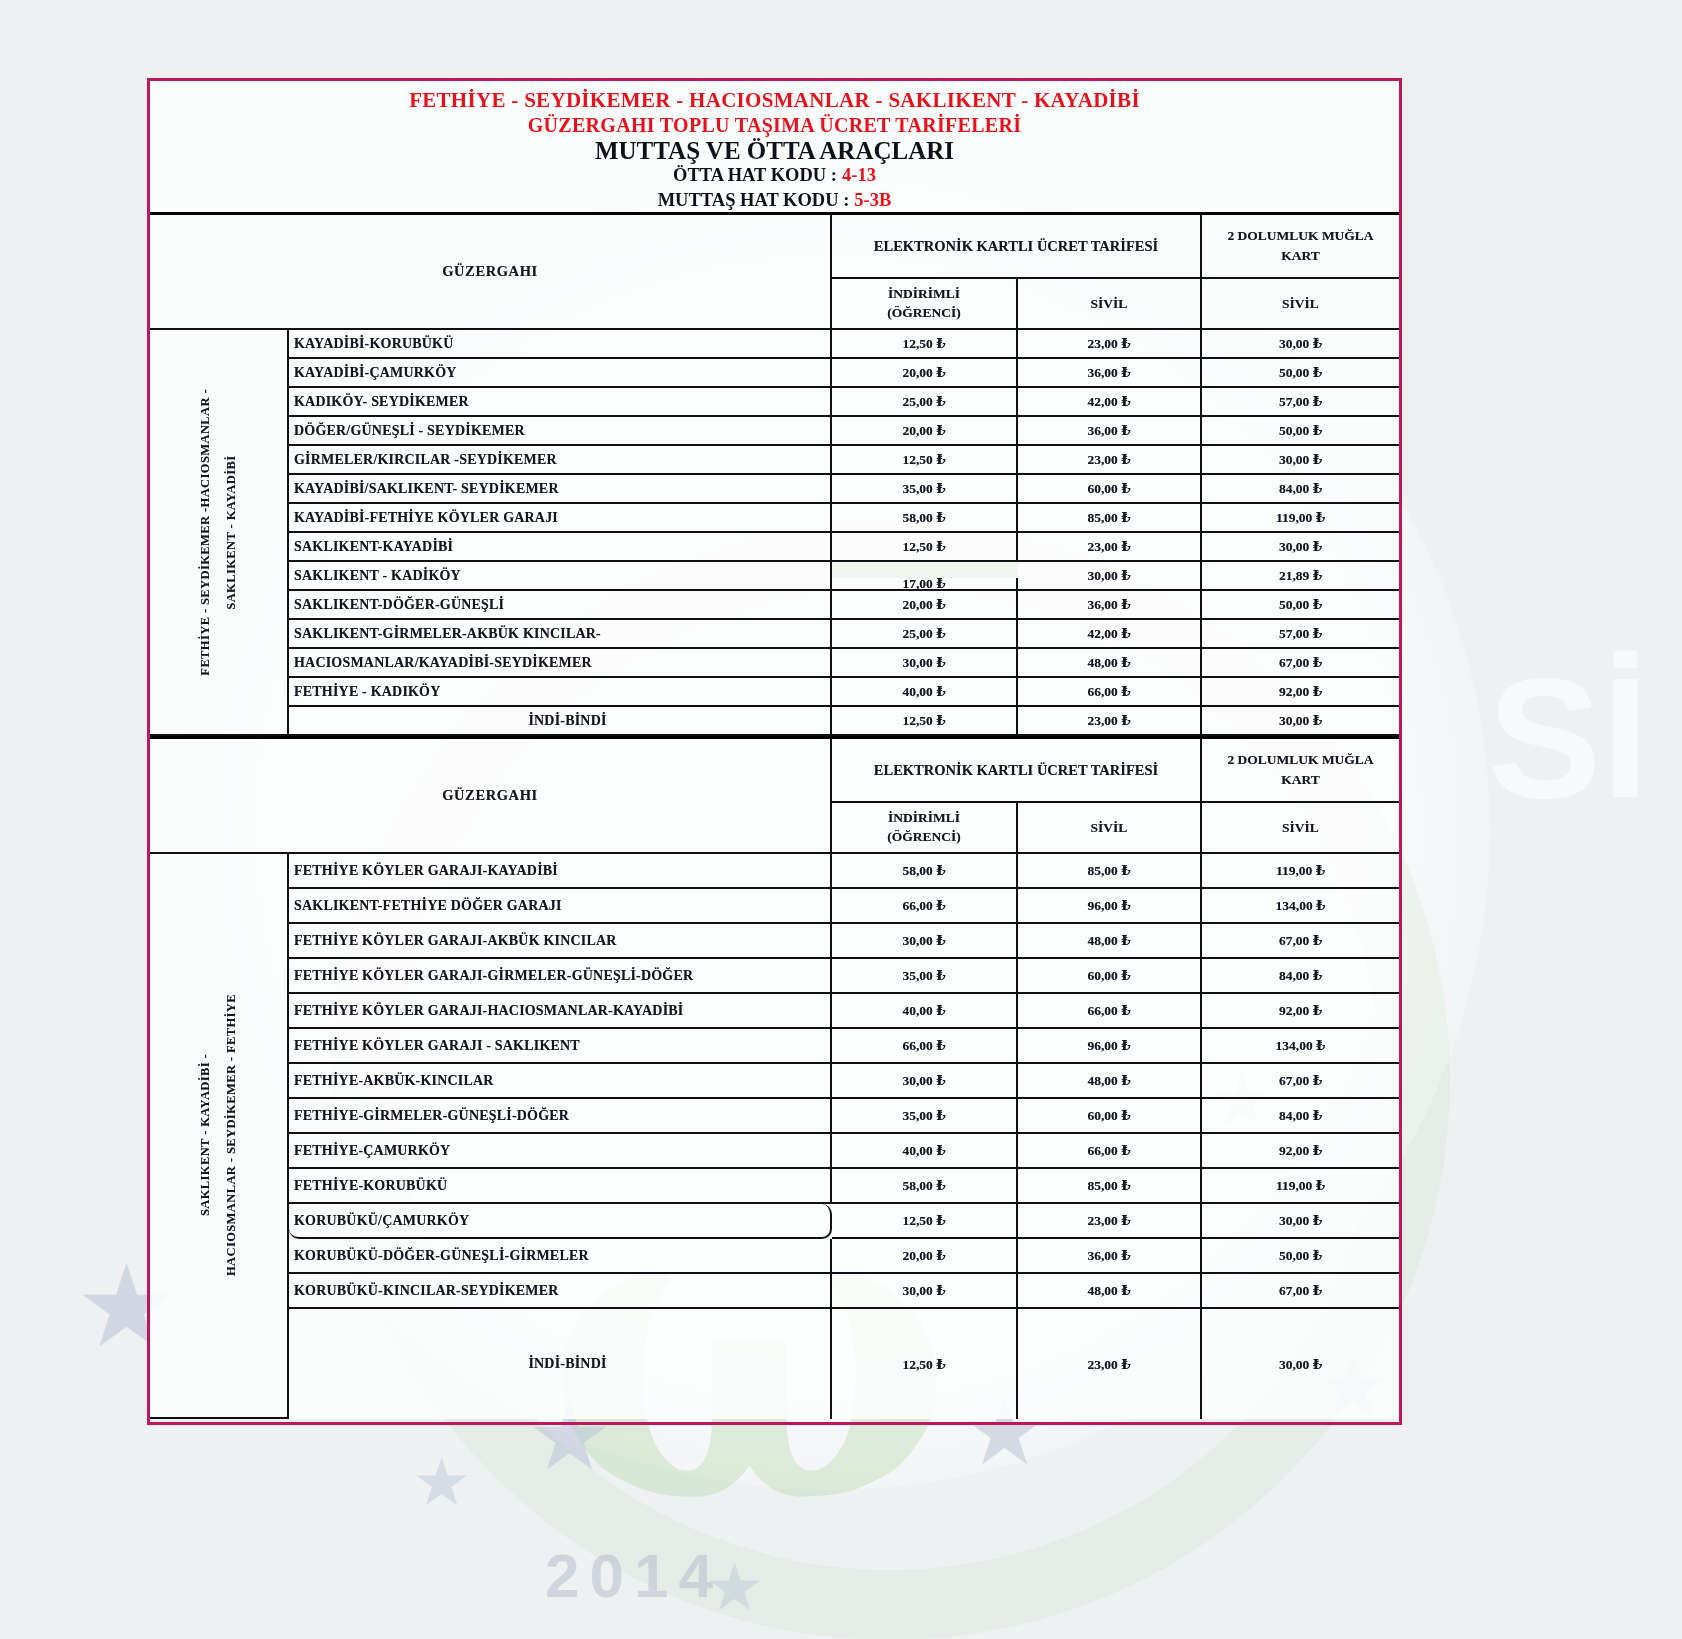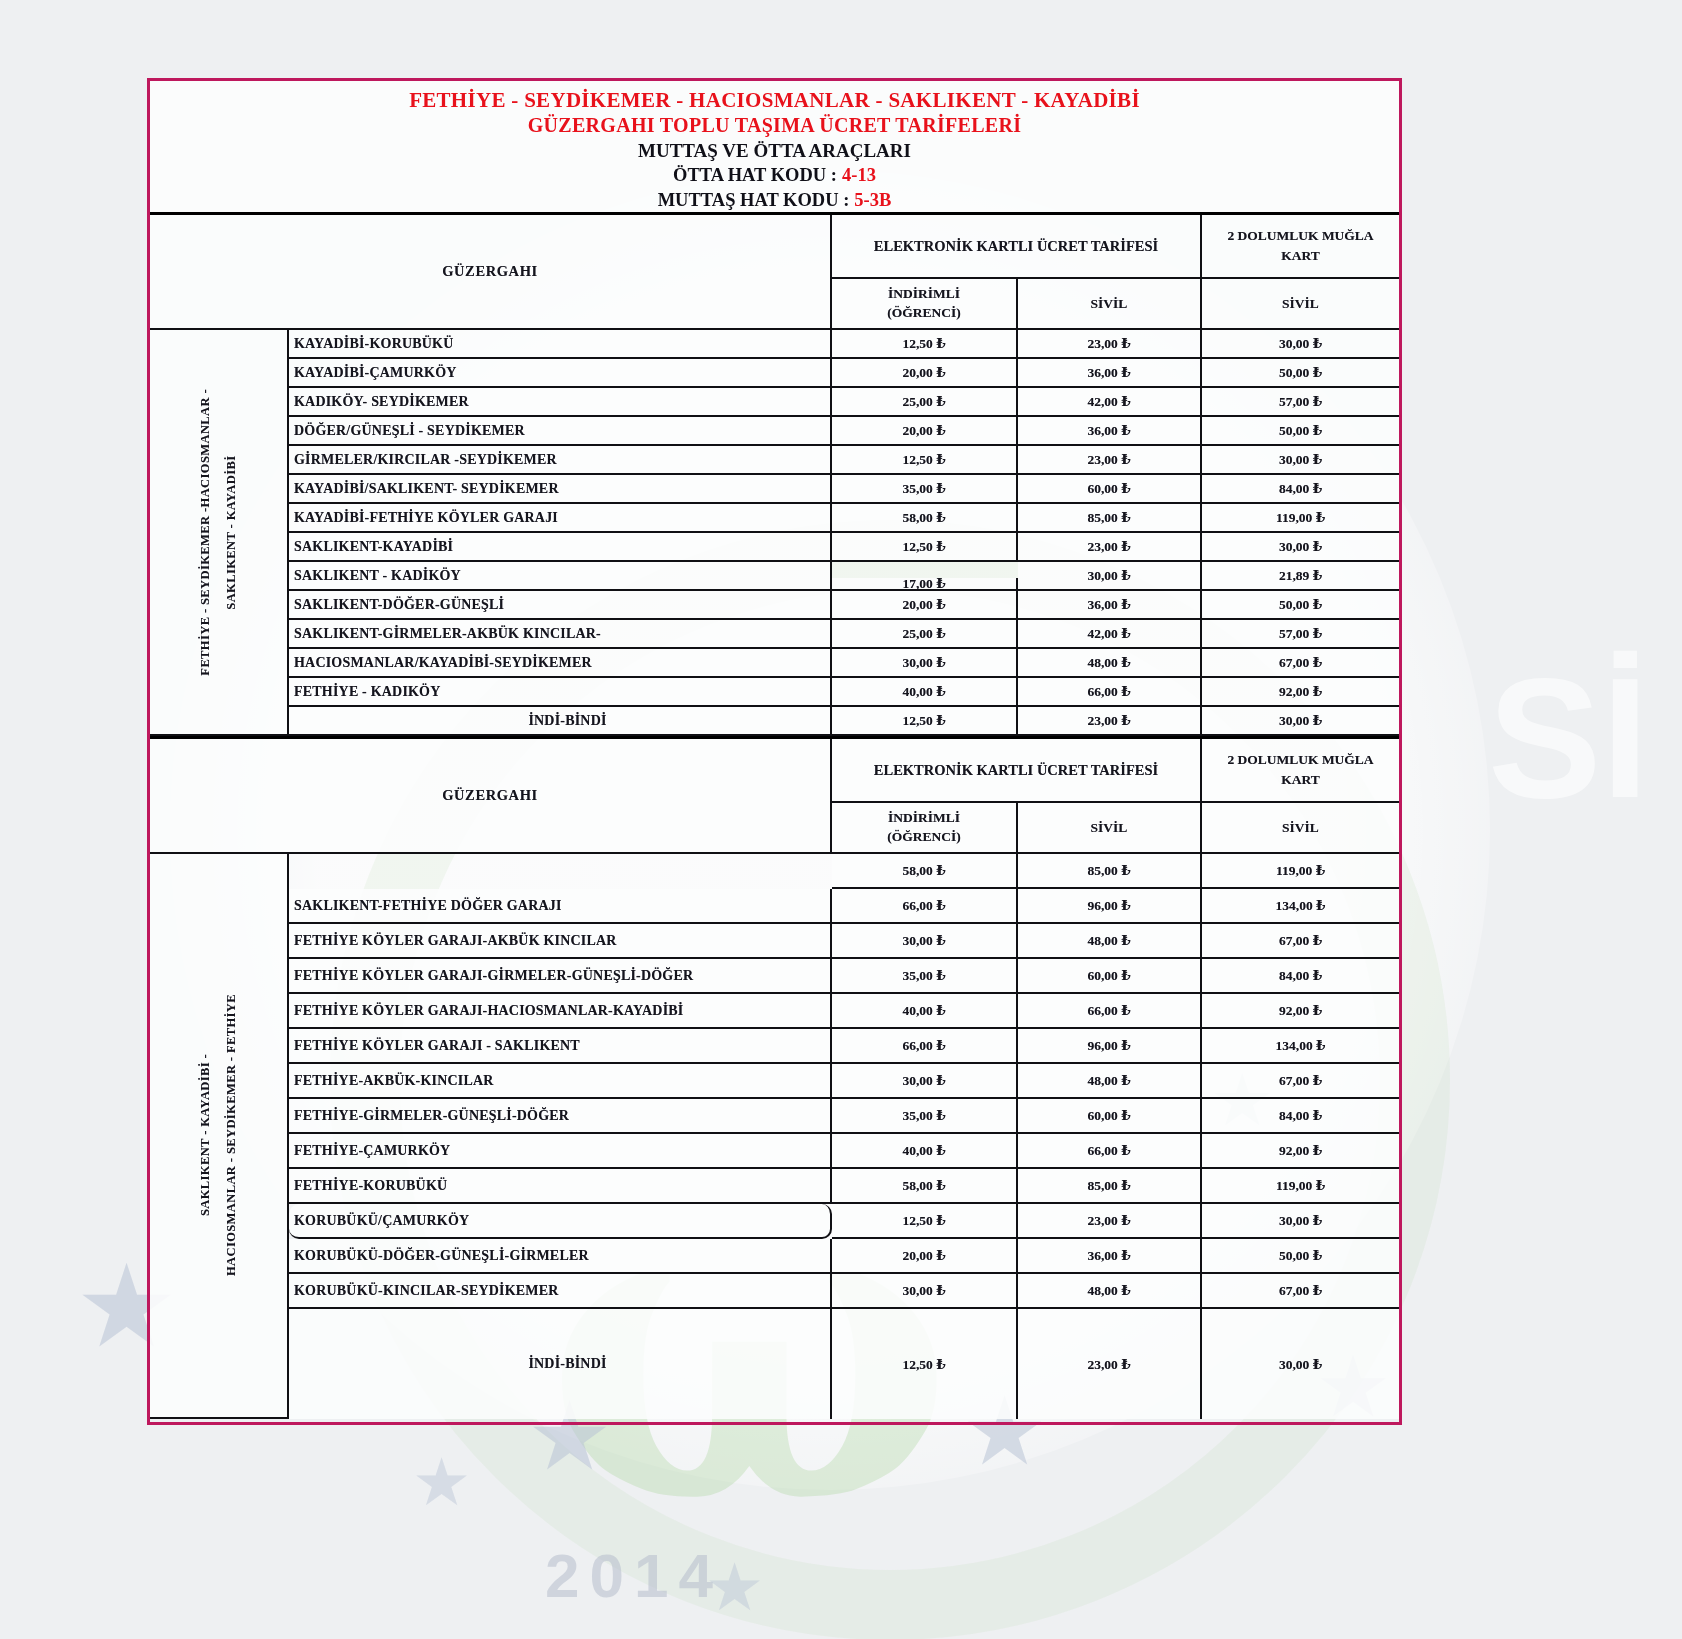--- a/index.html
+++ b/index.html
@@ -37,21 +37,21 @@
     position:absolute;left:147px;top:78px;width:1255px;height:1347px;
     border:3px solid #be185d;box-sizing:border-box;background:transparent;
   }
   .title-block{
     height:134px;box-sizing:border-box;border-bottom:3px solid #000;
     background:rgba(252,253,253,0.92);text-align:center;padding-top:7px;
   }
   .title-block div{line-height:25px;font-weight:700;}
   .t1{font-size:21px;color:#e8111b;letter-spacing:0.3px;}
   .t2{font-size:20px;color:#e8111b;letter-spacing:0.3px;}
-  .t3{font-size:19px;color:#101018;}
+  .t3{font-size:25px;color:#101018;}
   .t4{font-size:18.5px;color:#101018;}
   .red{color:#e8111b;margin-left:5px;}
   
   .section{
     display:grid;
     grid-template-columns:139px 543px 186px 184px auto;
     width:100%;box-sizing:border-box;background:transparent;
   }
   .s1{grid-template-rows:64px 51px repeat(14,29px);}
   .s2{grid-template-rows:64px 51px repeat(13,35px) 110px;border-top:3px solid #000;}
@@ -200,20 +200,21 @@
     <div class="cell vstrip">
       <div class="vlabel">
         <div>SAKLIKENT - KAYADİBİ -</div>
         <div>HACIOSMANLAR - SEYDİKEMER - FETHİYE</div>
       </div>
     </div>
     <div class="cell route center ind-route bottom">İNDİ-BİNDİ</div>
     <div class="cell val ind-c3 bottom">12,50 ₺</div>
     <div class="cell val ind-c4 bottom">23,00 ₺</div>
     <div class="cell val ind-c5 lastcol bottom">30,00 ₺</div>
+  <div class="cell route" style="grid-area: 3 / 2;">FETHİYE KÖYLER GARAJI-KAYADİBİ</div>
       <div class="cell val" style="grid-area: 3 / 3;">58,00 ₺</div>
       <div class="cell val" style="grid-area: 3 / 4;">85,00 ₺</div>
       <div class="cell val lastcol" style="grid-area: 3 / 5;">119,00 ₺</div>
       <div class="cell route" style="grid-area: 4 / 2;">SAKLIKENT-FETHİYE DÖĞER GARAJI</div>
       <div class="cell val" style="grid-area: 4 / 3;">66,00 ₺</div>
       <div class="cell val" style="grid-area: 4 / 4;">96,00 ₺</div>
       <div class="cell val lastcol" style="grid-area: 4 / 5;">134,00 ₺</div>
       <div class="cell route" style="grid-area: 5 / 2;">FETHİYE KÖYLER GARAJI-AKBÜK KINCILAR</div>
       <div class="cell val" style="grid-area: 5 / 3;">30,00 ₺</div>
       <div class="cell val" style="grid-area: 5 / 4;">48,00 ₺</div>

